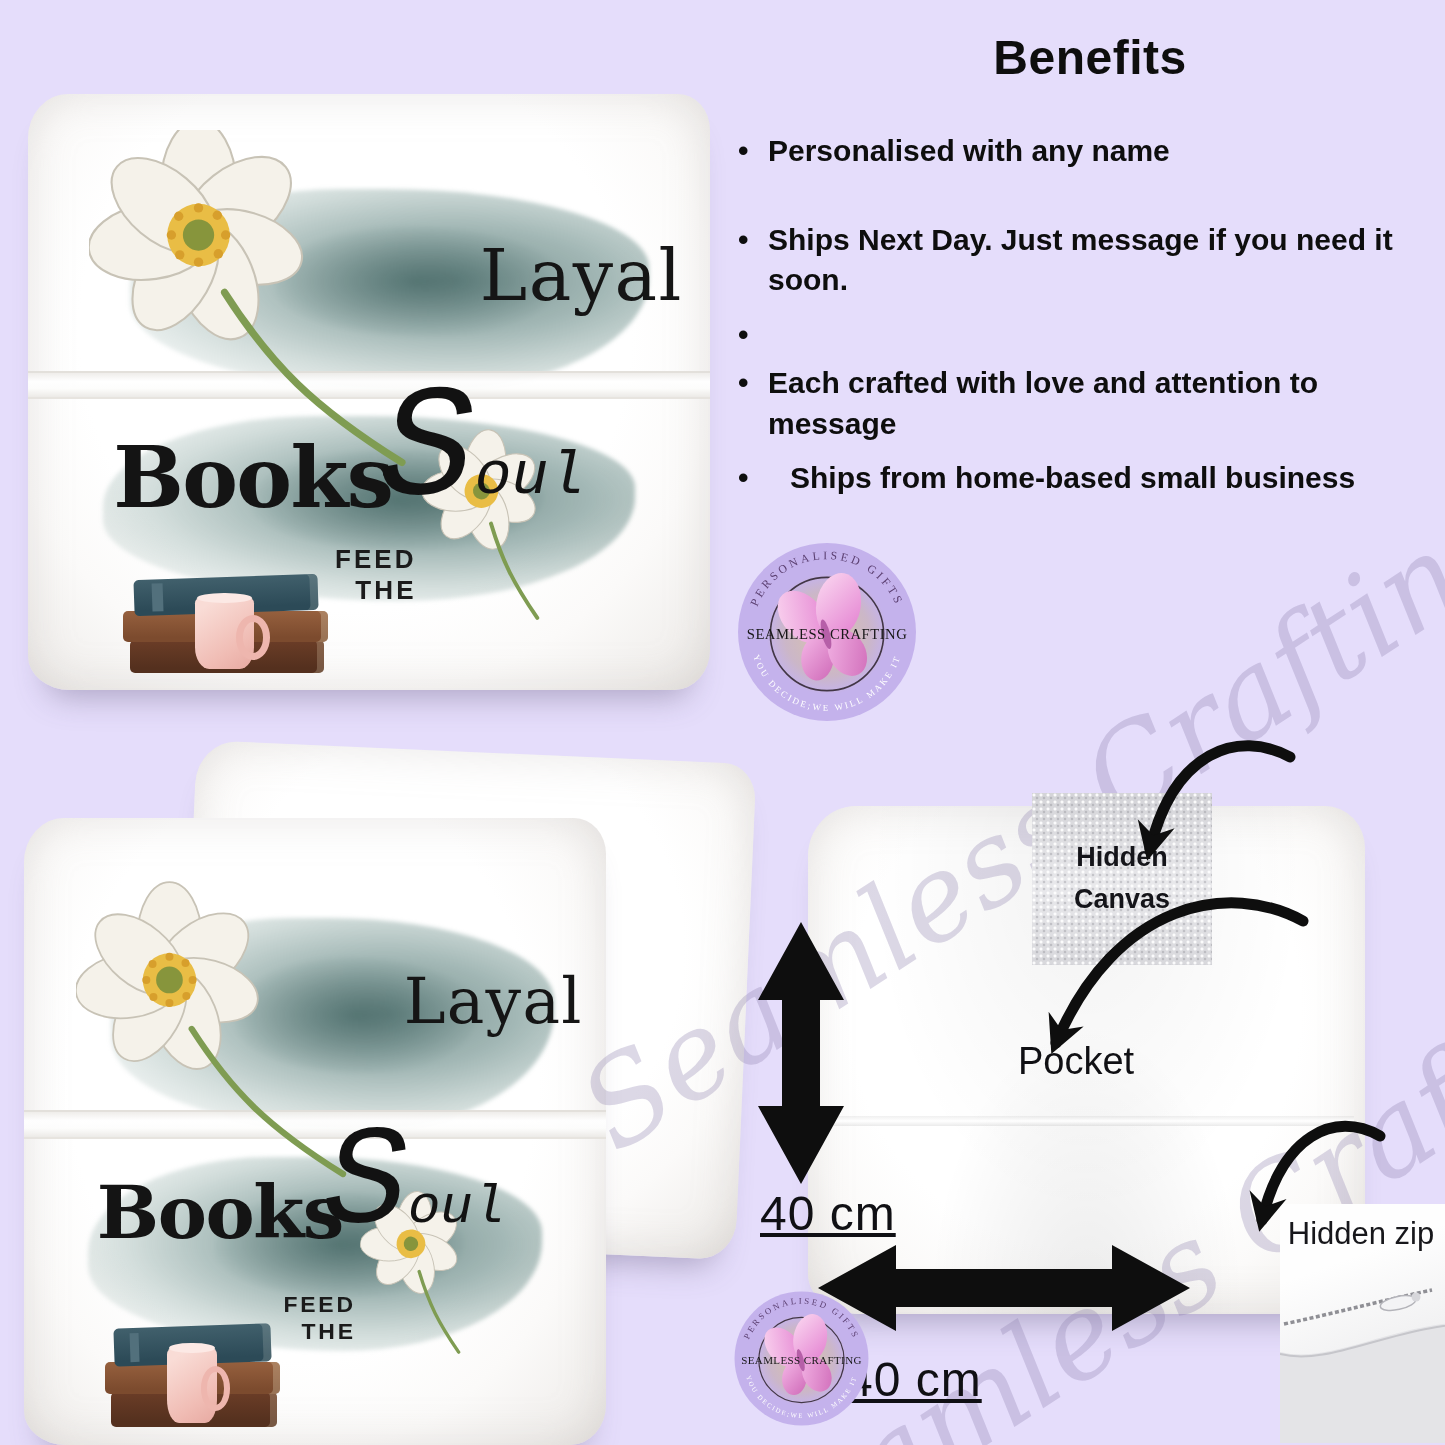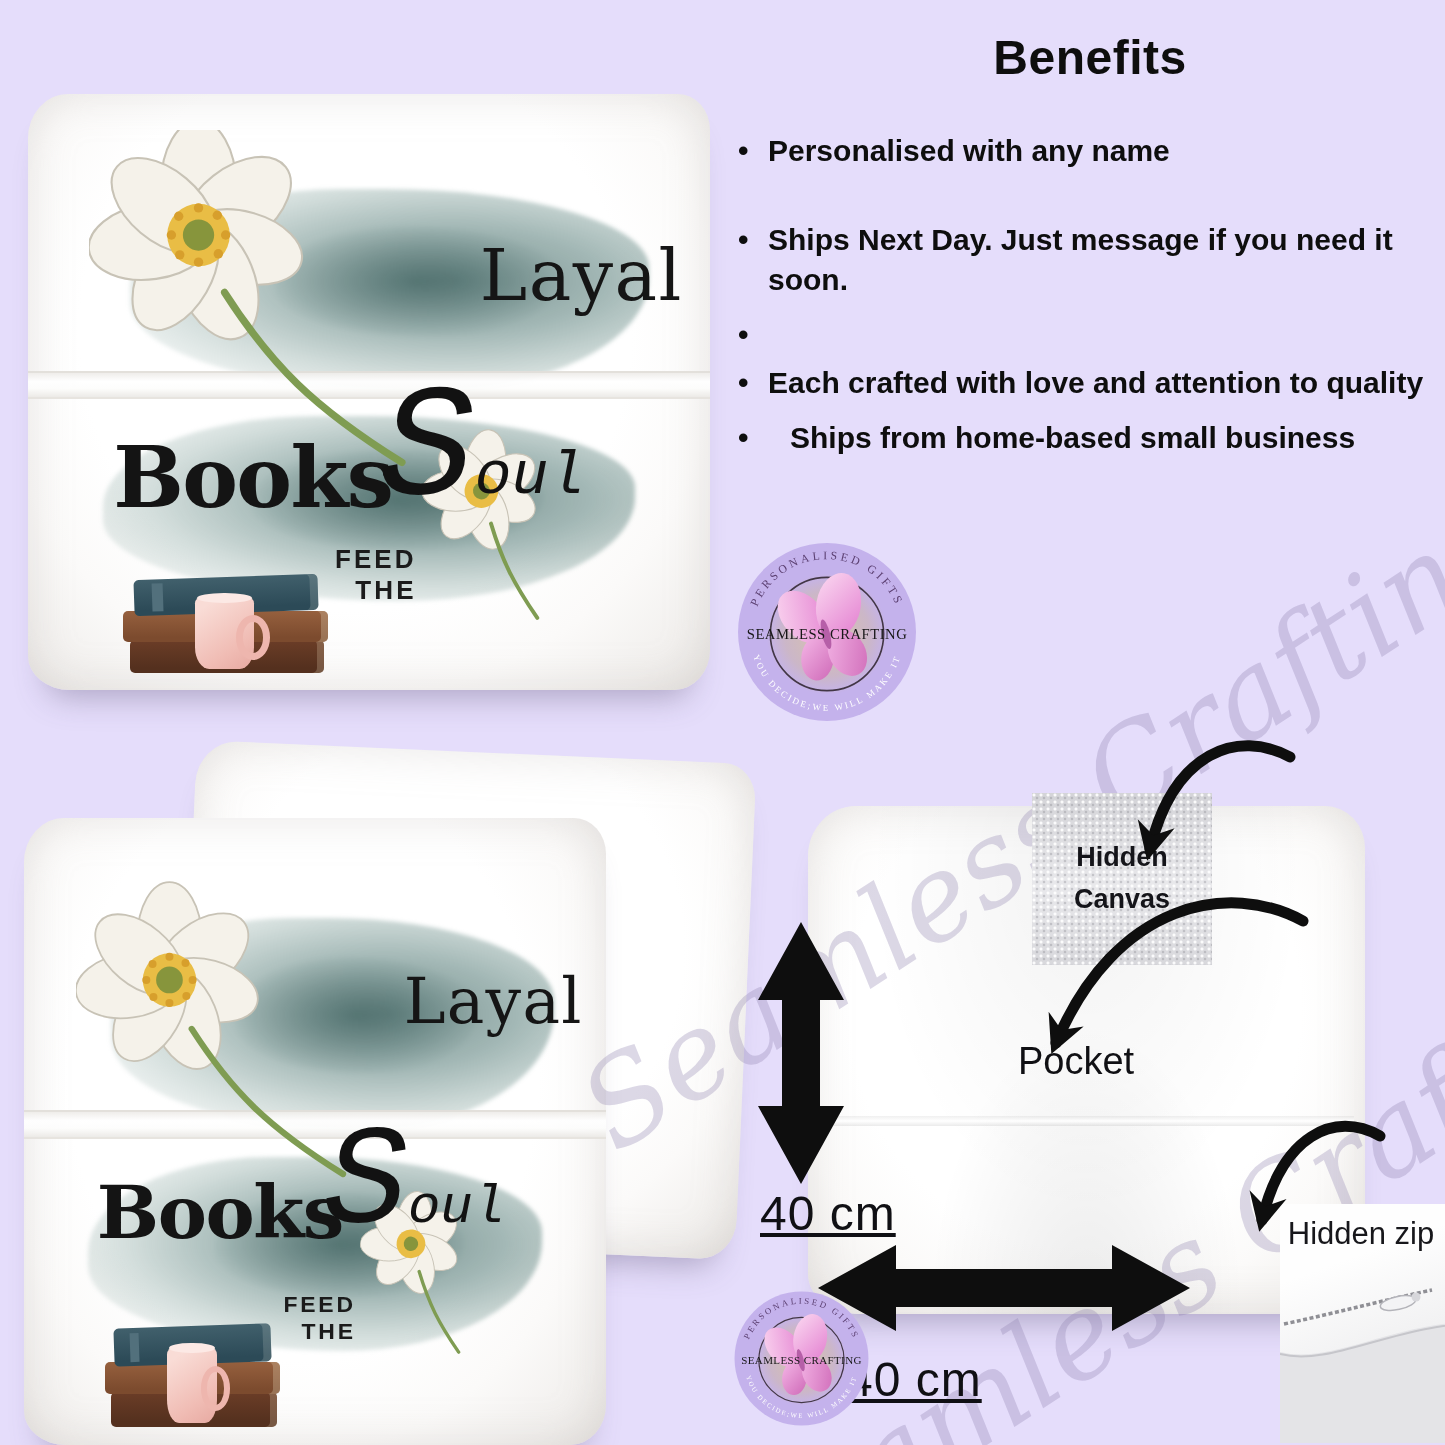--- a/index.html
+++ b/index.html
@@ -198,21 +198,21 @@
     </div>
     <div class="benefit-row r2">
       <span class="dot">•</span>
       <span class="benefit-text">Ships Next Day. Just message if you need it soon.</span>
     </div>
     <div class="benefit-row r3">
       <span class="dot">•</span>
     </div>
     <div class="benefit-row r4">
       <span class="dot">•</span>
-      <span class="benefit-text">Each crafted with love and attention to quality</span>
+      <span class="benefit-text">Each crafted with love and attention to message</span>
     </div>
     <div class="benefit-row r5">
       <span class="dot">•</span>
       <span class="benefit-text">Ships from home-based small business</span>
     </div>
   </div>
 
   <svg class="logo logo-large" viewBox="0 0 180 180">
     <defs>
       <radialGradient id="goldA" cx="50%" cy="50%" r="50%">

